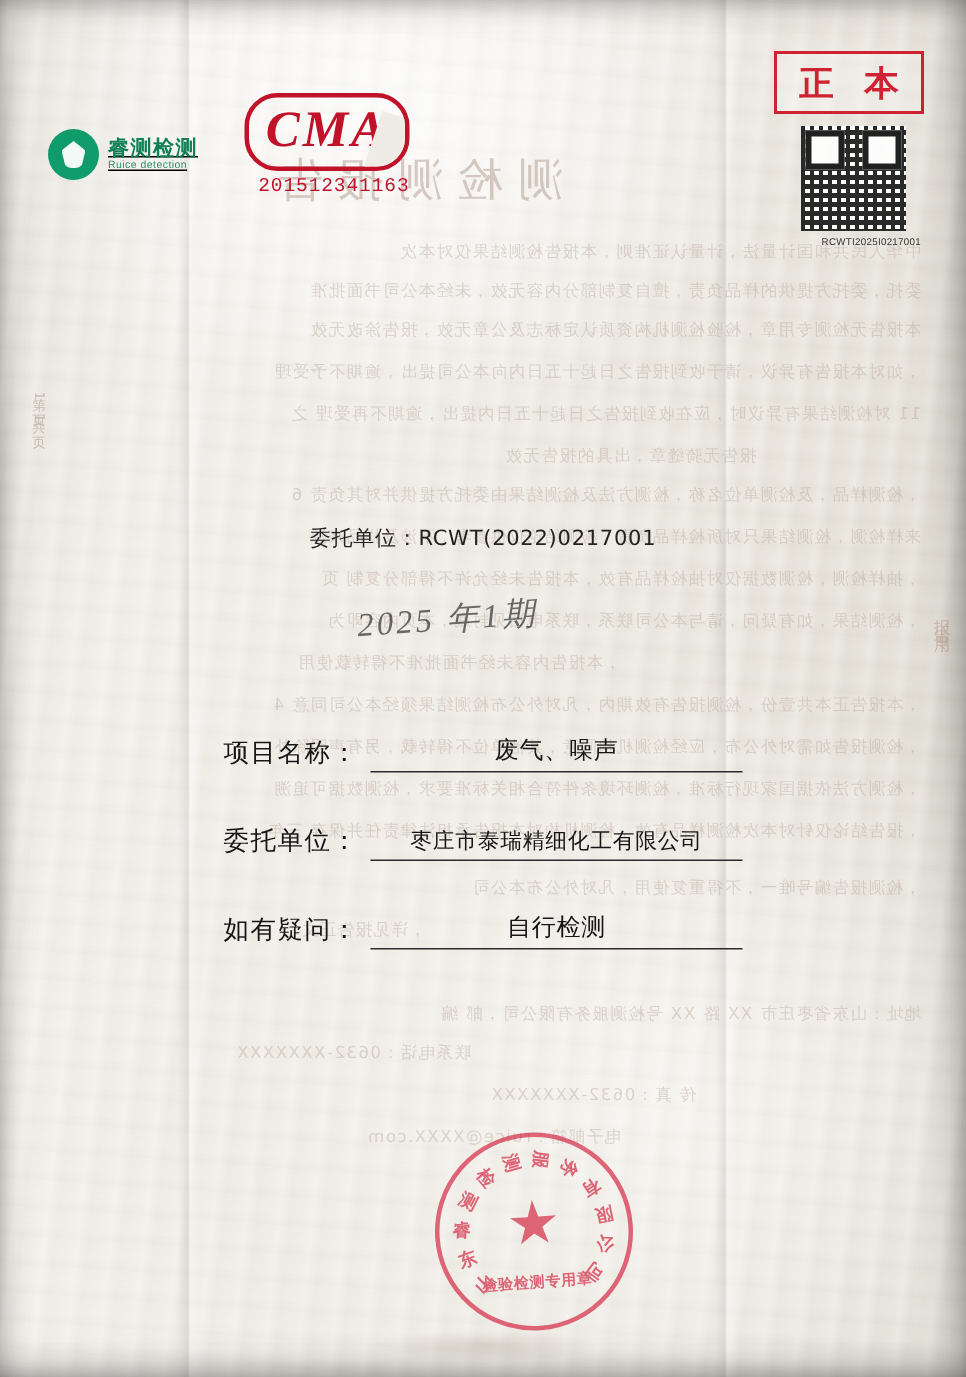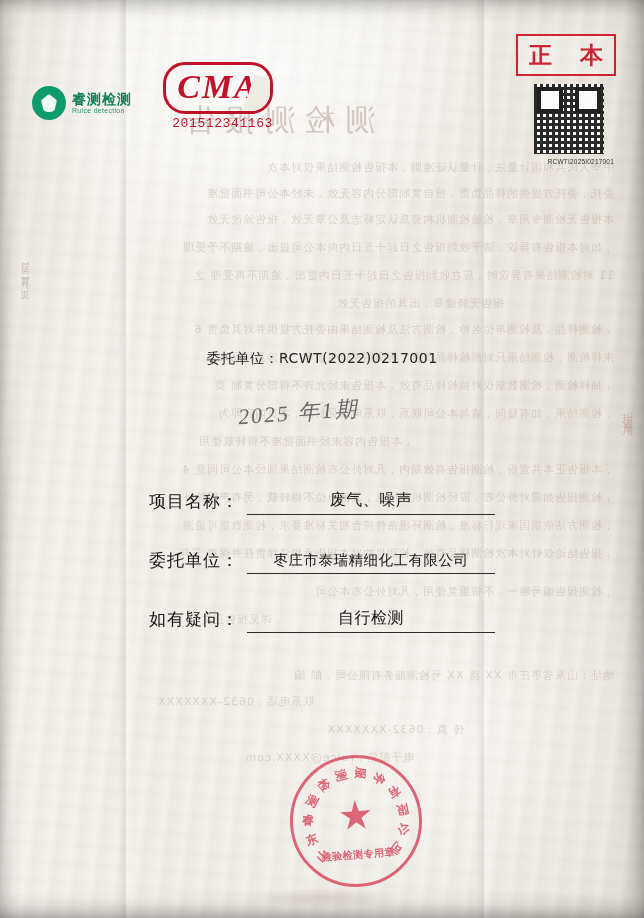--- a/index.html
+++ b/index.html
@@ -100,21 +100,21 @@
   .logo-mark::after {
     content: "";
     position: absolute;
     left: 9px; top: 8px;
     width: 16px; height: 18px;
     border-radius: 50% 50% 45% 45%;
     background: #ffffff;
     clip-path: polygon(50% 0%, 100% 35%, 82% 100%, 18% 100%, 0% 35%);
     opacity: 0.95;
   }
-  .logo-text { line-height: 1.05; }
+  .logo-text { line-height: 1.05; text-decoration: underline; }
   .logo-cn {
     font-size: 14px;
     color: #0f7f57;
     font-family: "DejaVu Sans", sans-serif;
     font-weight: bold;
     letter-spacing: 1px;
   }
   .logo-en {
     font-size: 7px;
     color: #2f8f6c;
@@ -169,21 +169,21 @@
     position: absolute;
     right: 28px;
     top: 34px;
     width: 96px;
     height: 38px;
     border: 2.5px solid #cf2233;
     display: flex;
     align-items: center;
     justify-content: center;
     color: #cf2233;
-    font-family: Liberation Mono, monospace;
+    font-family: Liberation Sans, sans-serif;
     font-weight: bold;
     font-size: 23px;
     letter-spacing: 7px;
     text-indent: 7px;
     background: rgba(255,255,255,0.25);
   }
 
   .qr {
     position: absolute;
     right: 40px;

